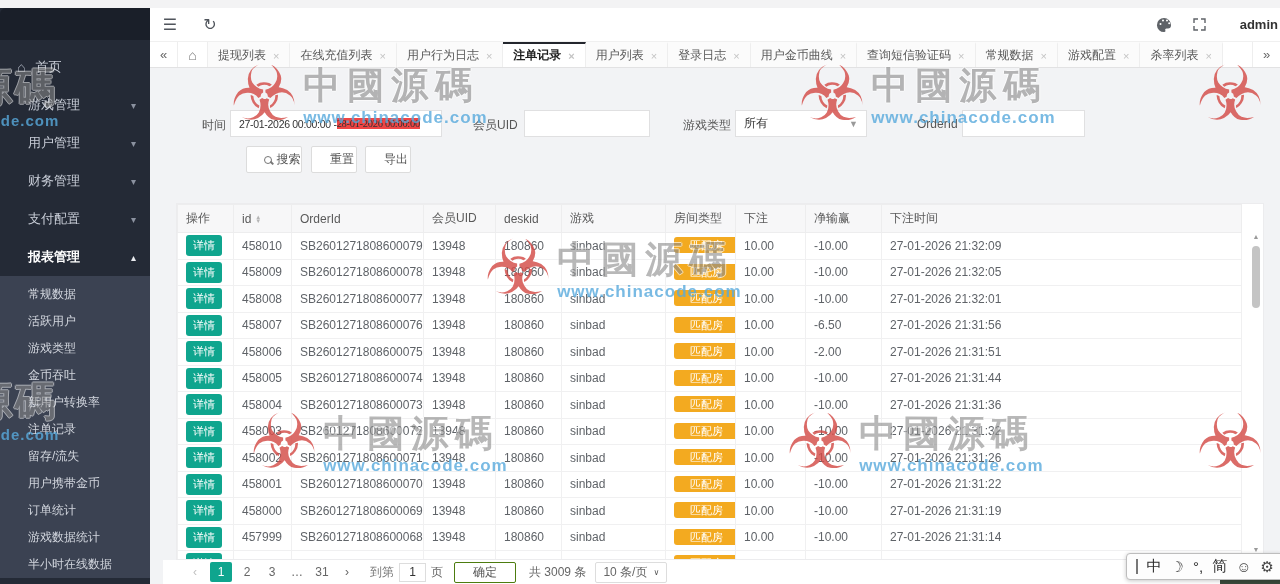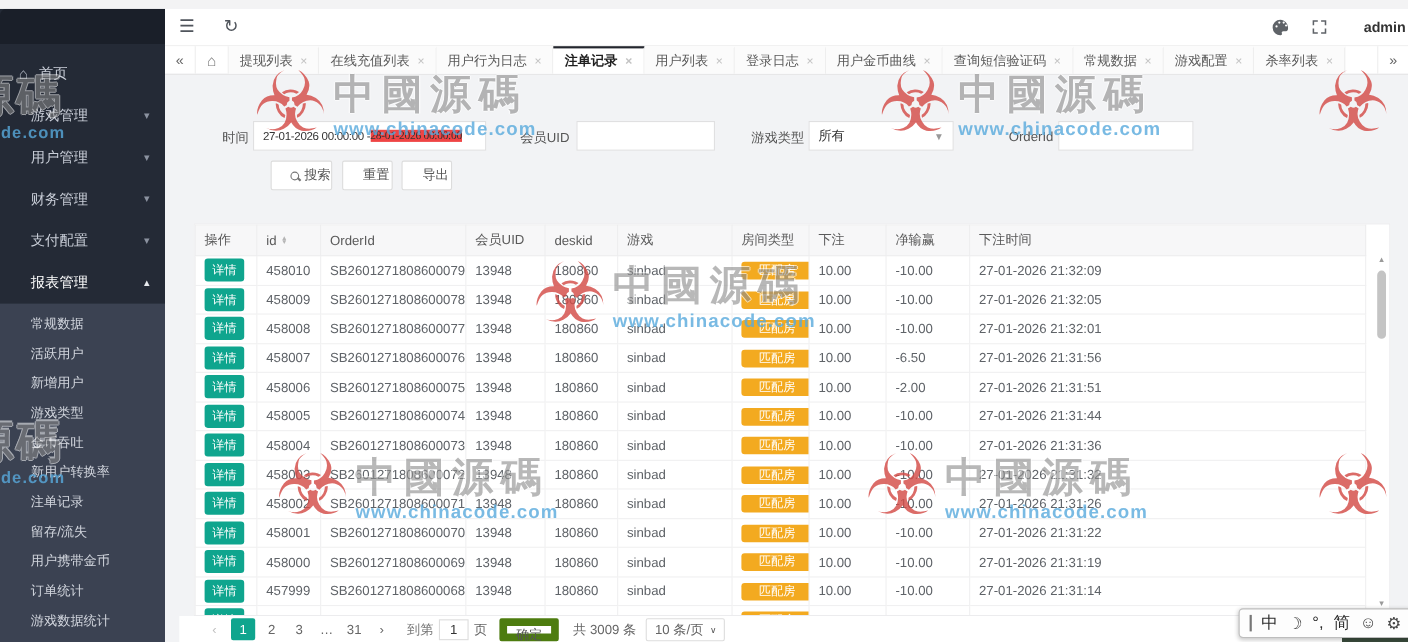--- a/index.html
+++ b/index.html
@@ -11,21 +11,21 @@
   .topstrip { position:absolute; left:0; top:0; width:1280px; height:8px; background:#f3f3f4; z-index:6; }
 
   
   .sidebar { position:absolute; left:0; top:8px; bottom:0; width:150px; background:#242a36; z-index:4; overflow:hidden; }
   .side-logo { height:32px; background:#1a1f29; border-radius:6px 0 0 0; }
   .side-menu { padding-top:8px; }
   .side-item { height:38px; display:flex; align-items:center; padding:0 14px 0 17px; color:#c9ced8; font-size:13px; cursor:pointer; }
   .side-item .home-ic { margin-right:10px; font-size:14px; color:#aeb4c0; }
   .side-item.parent { padding-left:28px; }
   .side-item .caret { margin-left:auto; font-size:10px; color:#8b92a0; }
-  .side-item.side-active { color:#ffffff; font-weight:normal;align-items:center; }
+  .side-item.side-active { color:#ffffff; font-weight:bold;align-items:center; }
   .side-item.side-active .caret { color:#e8eaee; }
   .submenu { background:#3b4252; padding:5px 0 0 0; }
   .sub-item { height:27px; line-height:27px; padding-left:28px; color:#d2d6de; font-size:12px; cursor:pointer; white-space:nowrap; }
 
   
   .navbar { position:absolute; left:150px; top:8px; right:0; height:34px; background:#fff; display:flex; align-items:center; z-index:3; border-bottom:1px solid #f0f0f0; }
   .nav-ic { width:40px; text-align:center; color:#50555c; font-size:16px; cursor:pointer; line-height:34px; }
   .nav-right { margin-left:auto; display:flex; align-items:center;font-weight:bold; }
   .nav-right .nav-ic { width:36px; display:flex; align-items:center; justify-content:center; }
   .nav-user { font-size:13px; color:#333; margin:0 2px 0 22px; cursor:pointer; }
@@ -72,21 +72,21 @@
   .sb-up { top:0; } .sb-down { bottom:0; }
   .sb-thumb { position:absolute; left:1px; top:14px; width:8px; height:62px; background:#c4c4c4; border-radius:4px; cursor:grab; }
 
   
   .pager { position:absolute; left:13px; right:16px; top:492px; height:24px; background:#fff; display:flex; align-items:center; font-size:12px; color:#666; gap:5px; padding-left:22px; z-index:2; }
   .pg { min-width:20px; height:20px; display:flex; align-items:center; justify-content:center; padding:0 3px; cursor:pointer; }
   .pg.pg-active { background:#0fa58e; color:#fff; border-radius:2px; min-width:22px; cursor:default; }
   .pg-prev { color:#c0c0c0; } .pg-next { color:#666; }
   .goto-label { margin-left:8px; color:#777; }
   .goto-input { width:27px; height:19px; border:1px solid #ddd; text-align:center; font-size:12px; color:#333; background:#fff; }
-  .confirm-btn { border:7px solid #4d7c0f; height:21px; padding:0 8px; border-radius:2px; background:#fff; color:#555; font-size:12px; cursor:pointer; margin-left:6px; }
+  .confirm-btn { border:1px solid #4d7c0f; height:21px; padding:0 18px; border-radius:2px; background:#fff; color:#555; font-size:12px; cursor:pointer; margin-left:6px; }
   .total { margin-left:8px; color:#666;text-align:right; }
   .size-select { border:1px solid #ddd; height:21px; padding:0 7px; display:flex; align-items:center; gap:6px; border-radius:2px; background:#fff; cursor:pointer; margin-left:4px; }
   .size-select .sel-caret { font-size:8px; color:#555; }
 
   
   .wm { position:absolute; display:flex; align-items:center; gap:5px; z-index:10; pointer-events:none; }
   .wm-bio { font-size:76px; color:#d44c48; opacity:.82; line-height:.9; }
   .wm-col { display:flex; flex-direction:column; align-items:flex-start; }
   .wm-cn { font-size:37px; font-weight:bold; color:#8d8d8d; opacity:.62; letter-spacing:7px; font-family:"DejaVu Serif","Liberation Serif",serif;
            text-shadow:0 1px 0 #fff,0 -1px 0 #fff,1px 0 0 #fff,-1px 0 0 #fff; white-space:nowrap; }
@@ -147,21 +147,20 @@
             <span>报表管理</span>
             <span class="caret">▴</span>
           </div>
         </div>
       <div class="submenu">
 
           <div class="sub-item">常规数据</div>
 
           <div class="sub-item">活跃用户</div>
 
-          <div class="sub-item">新增用户</div>
 
           <div class="sub-item">游戏类型</div>
 
           <div class="sub-item">金币吞吐</div>
 
           <div class="sub-item">新用户转换率</div>
 
           <div class="sub-item">注单记录</div>
 
           <div class="sub-item">留存/流失</div>

